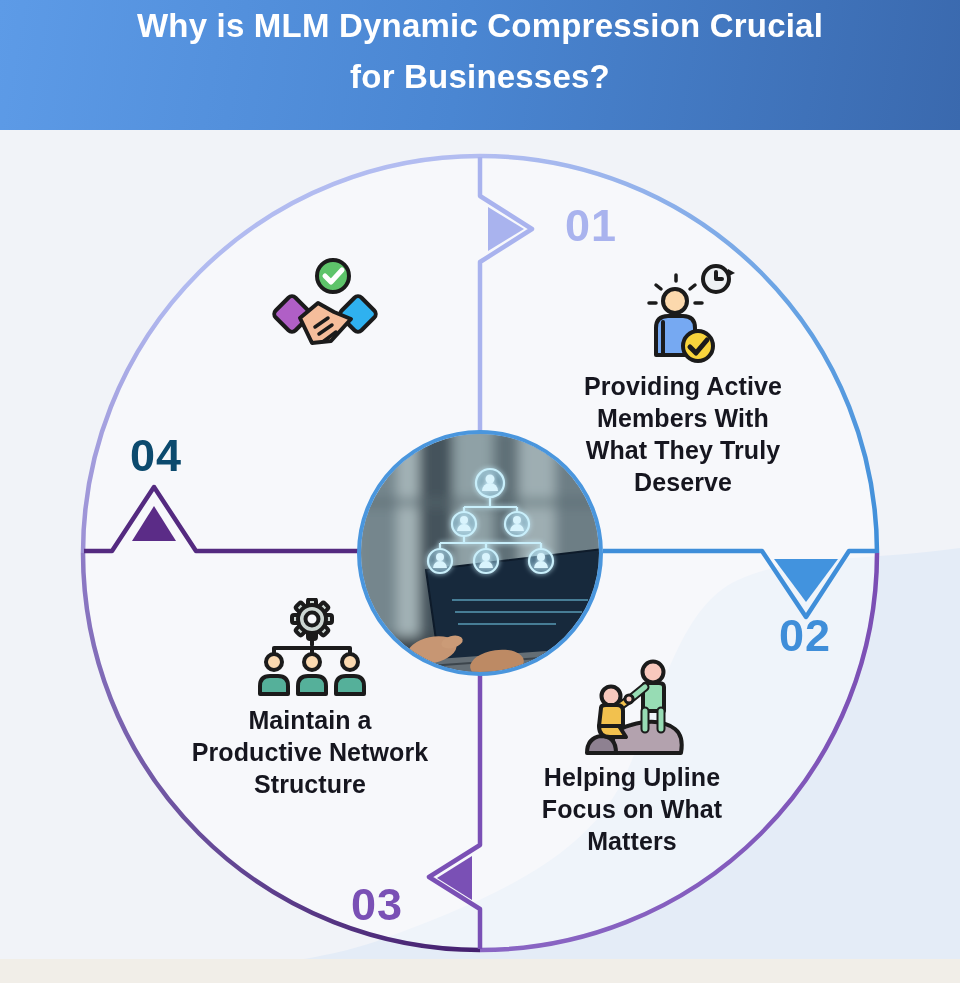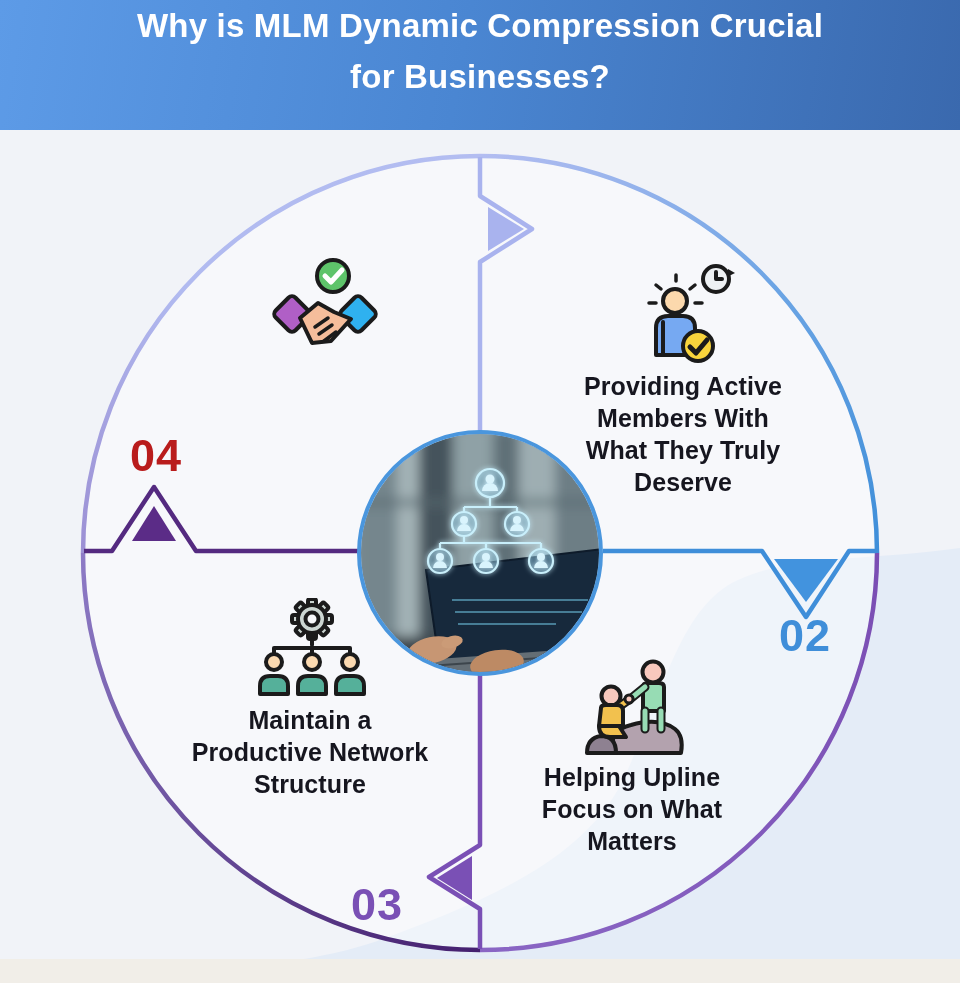--- a/index.html
+++ b/index.html
@@ -21,21 +21,21 @@
   .stage{position:absolute;left:0;top:0;width:960px;height:983px;}
   svg.bg{position:absolute;left:0;top:0;}
   .abs{position:absolute;}
   .step-label{
     width:330px;text-align:center;color:#16161f;font-weight:bold;
     font-size:25px;line-height:32px;white-space:pre-line;letter-spacing:.1px;
   }
   .step-number{
     width:110px;text-align:center;font-weight:bold;font-size:45px;letter-spacing:1px;
   }
-  .n01{color:#a9b3ee;} .n02{color:#3f8ed9;} .n03{color:#7a50b5;} .n04{color:#b91c1c;}
+  .n01{color:#a9b3ee;} .n02{color:#3f8ed9;} .n03{color:#7a50b5;} .n04{color:#0c4a6e;}
   .icon-box{width:110px;height:110px;}
   .footer-strip{position:absolute;left:0;bottom:0;width:960px;height:24px;background:#f1eee8;}
 </style>
 </head>
 <body>
 
 <div class="header">
   <h1>Why is MLM Dynamic Compression Crucial
 for Businesses?</h1>
 </div>
@@ -159,20 +159,21 @@
         <g>
           <circle cx="541" cy="561" r="12" fill="rgba(110,190,225,0.20)"></circle>
           <circle cx="541" cy="557" r="4" fill="#d9f4fd" stroke="none"></circle>
           <path d="M 534 568 a 7 7 0 0 1 14 0" fill="#d9f4fd" stroke="none"></path>
         </g>
       </g>
     </g>
     <circle cx="480" cy="553" r="121" fill="none" stroke="#4a96dd" stroke-width="4"></circle>
   </svg>
 
+  <div class="abs step-number n01" style="left:536px;top:200px;">01</div>
   <div class="abs step-number n02" style="left:750px;top:610px;text-align:center;">02</div>
   <div class="abs step-number n03" style="left:322px;top:848px;margin-top:31px;">03</div>
   <div class="abs step-number n04" style="left:101px;top:430px;">04</div>
 
   <div class="abs icon-box" style="left:270px;top:256px;">
     <svg width="110" height="110" viewBox="0 0 110 110" fill="none" stroke="#1b1b1b" stroke-width="4" stroke-linejoin="round" stroke-linecap="round">
       <circle cx="63" cy="20" r="16" fill="#5ec46a"></circle>
       <path d="M55 20 l6 6 l11 -12" stroke="#ffffff" stroke-width="5"></path>
       <rect x="8" y="44" width="28" height="28" rx="5" transform="rotate(-45 22 58)" fill="#b05fc6"></rect>
       <rect x="74" y="44" width="28" height="28" rx="5" transform="rotate(45 88 58)" fill="#2fb1ef"></rect>

